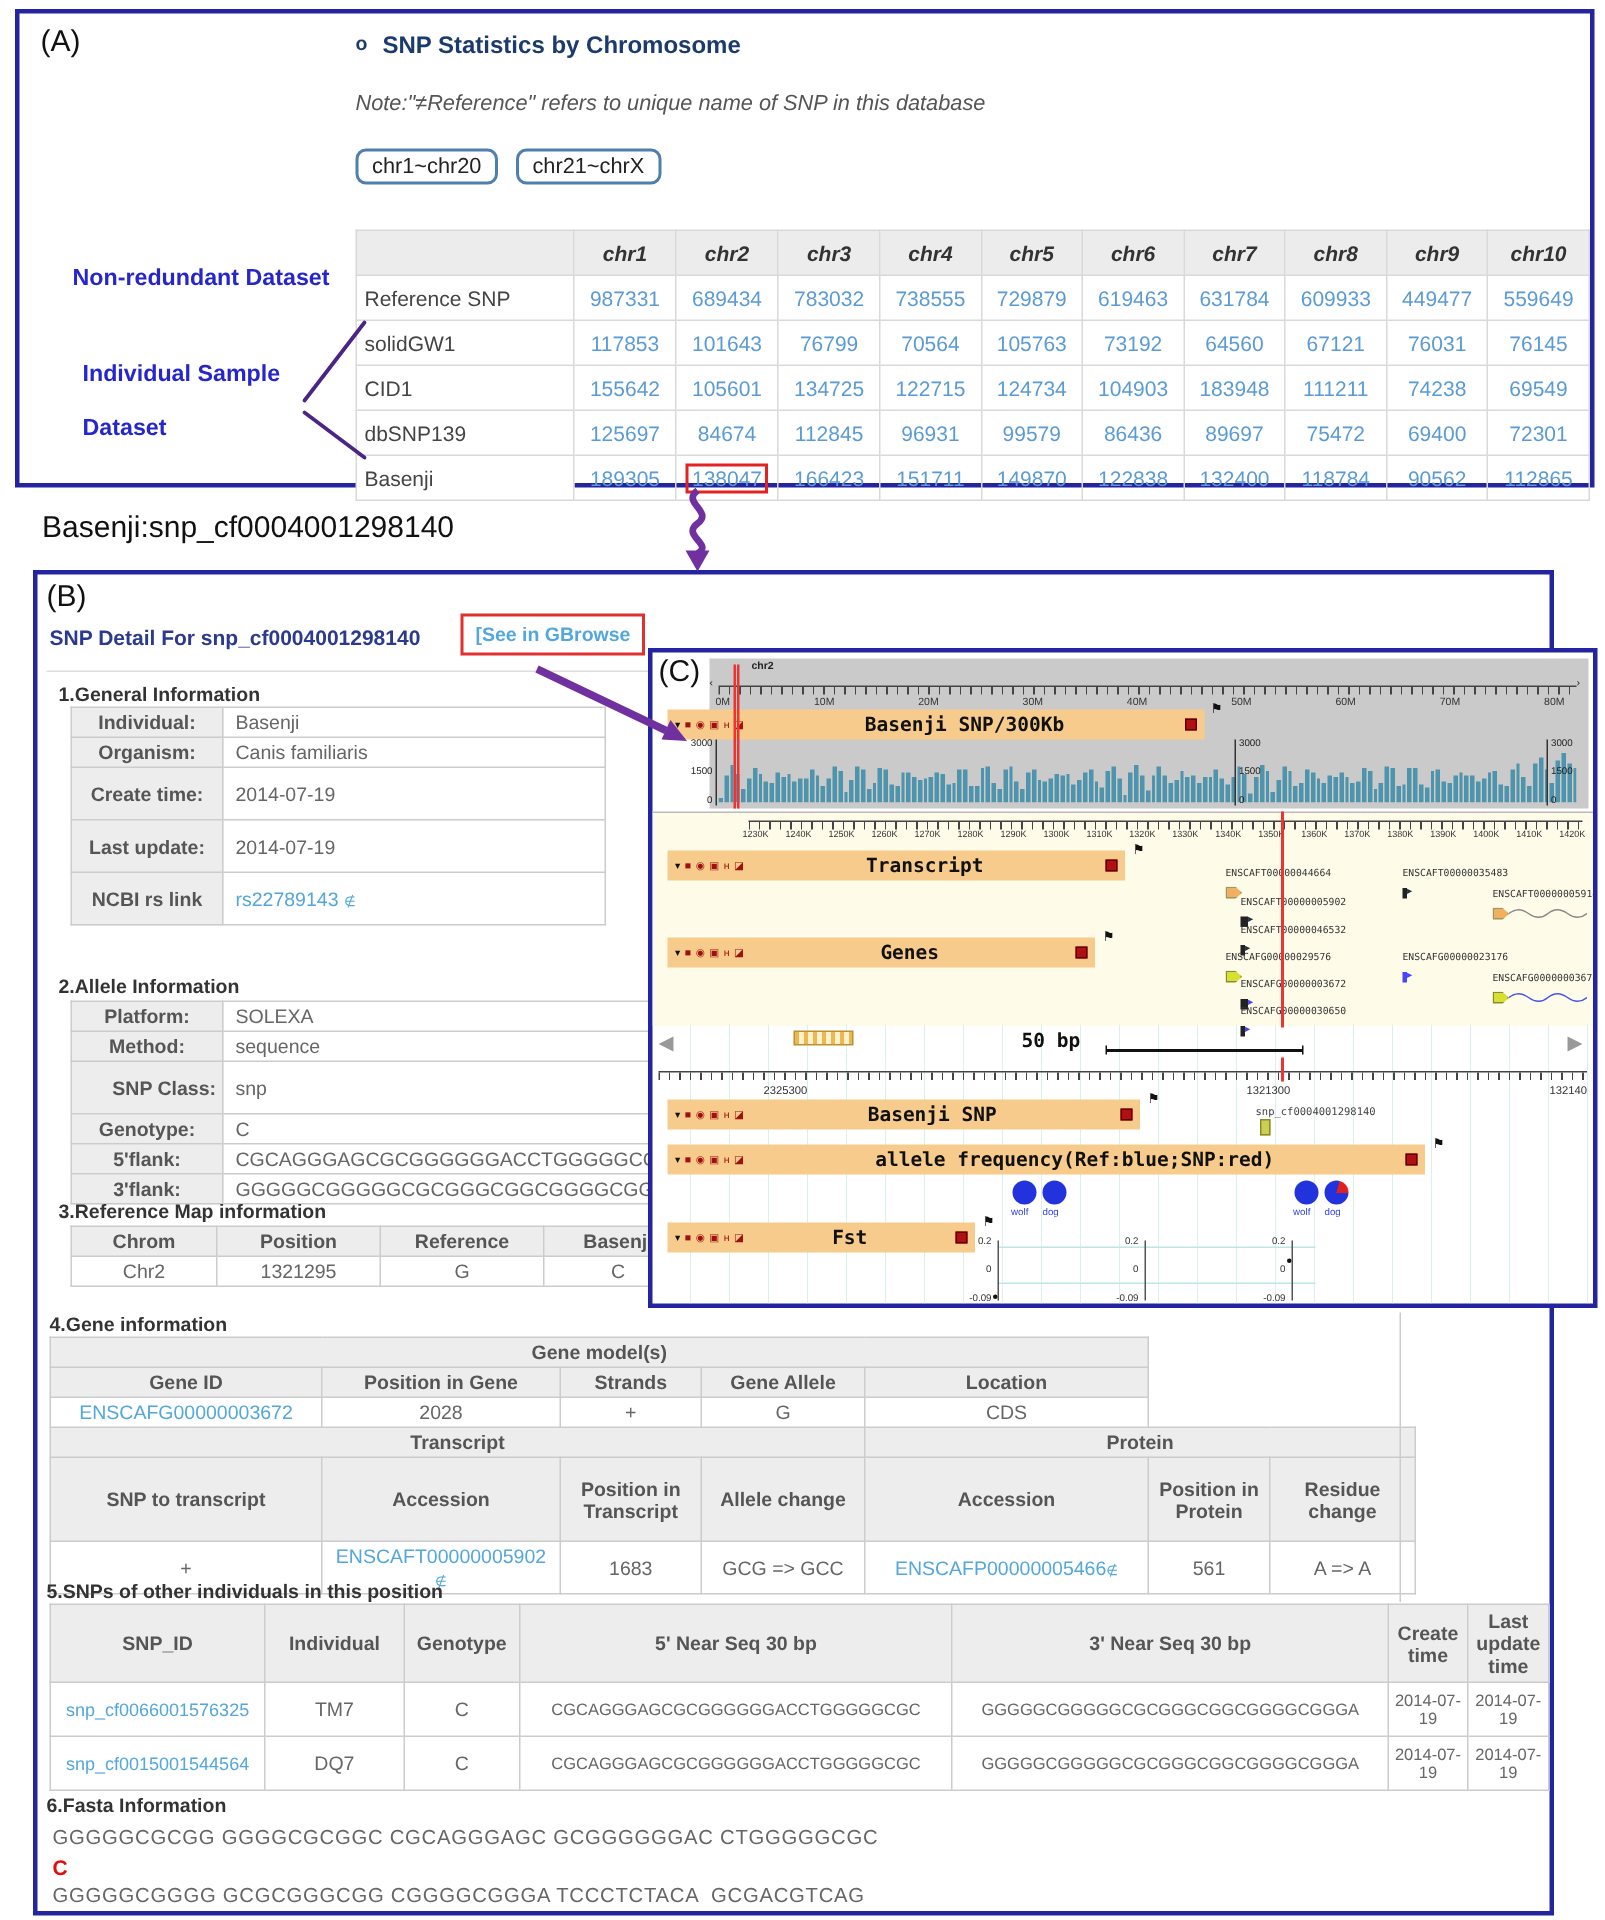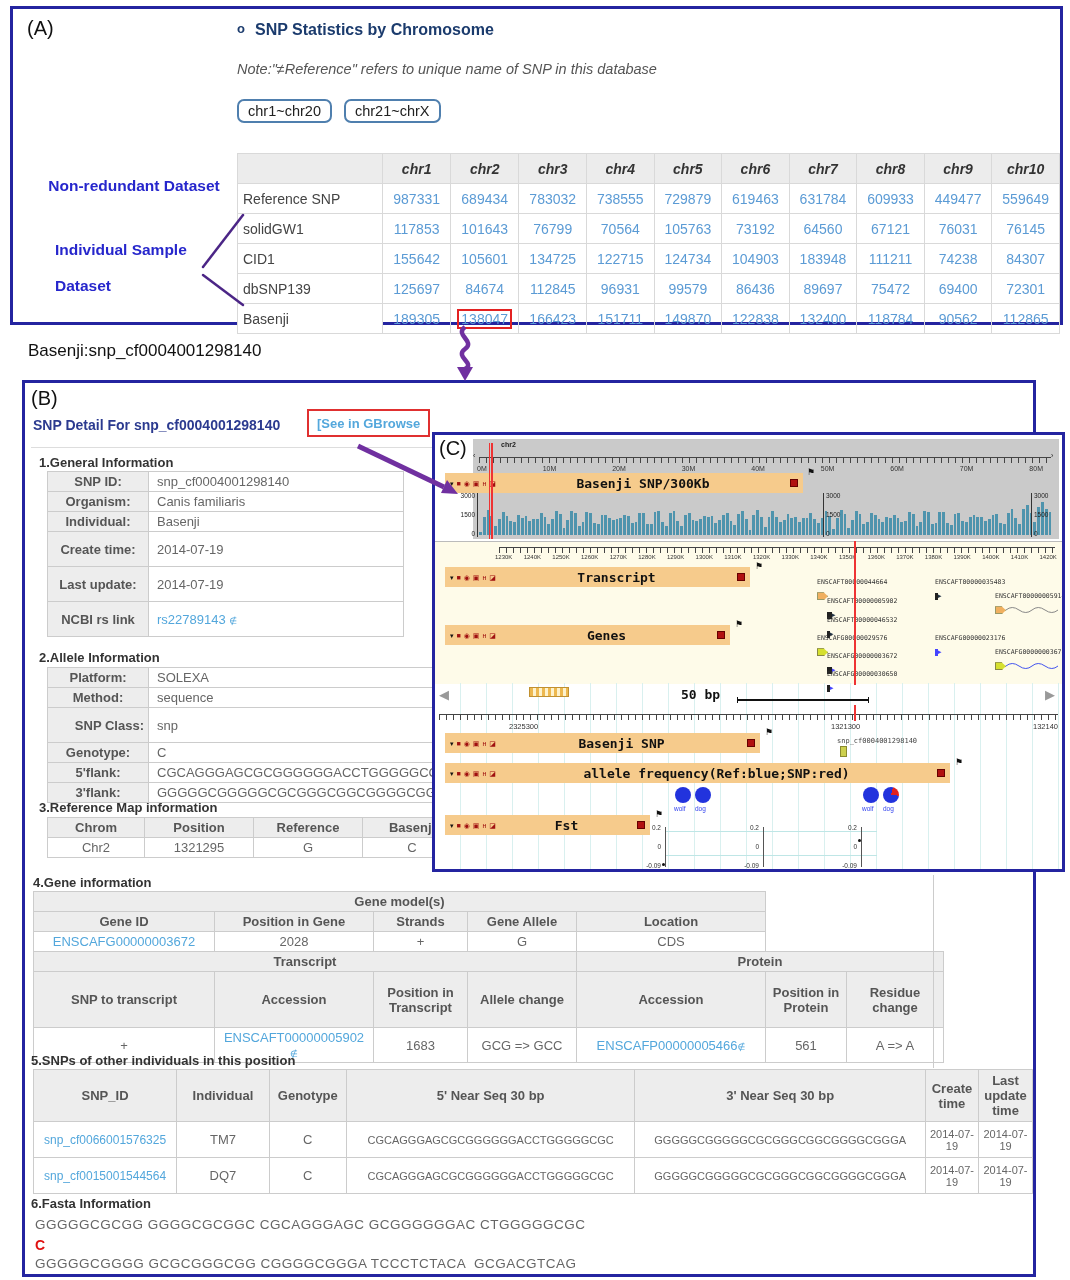--- a/index.html
+++ b/index.html
@@ -18,21 +18,21 @@
     font-size:14.5px;color:#222;font-family:"Liberation Sans",sans-serif;cursor:pointer;}
   #statsTable{position:absolute;left:224px;top:144px;border-collapse:collapse;}
   #statsTable th,#statsTable td{border:1px solid #d9d9d9;font-size:14px;height:27px;}
   #statsTable th{background:#ececec;font-style:italic;color:#333;width:67px;font-weight:bold;}
   #statsTable th.corner{width:148px;}
   #statsTable td.rowlabel{color:#444;text-align:left;padding-left:5px;width:148px;background:#fff;}
   #statsTable td.num{color:#5b9bd5;text-align:center;width:67px;}
   .hl{border:2px solid #e32222;padding:0 2px;display:inline-block;}
   .side-label{position:absolute;font-weight:bold;color:#2626cc;font-size:15.5px;}
   
-  #connTitle{position:absolute;left:28px;top:341px;font-size:17px;color:#111;z-index:5;}
+  #connTitle{position:absolute;left:28px;top:341px;font-size:20px;color:#111;z-index:5;}
   .arrow-svg{position:absolute;z-index:40;}
   
   .b-abs{position:absolute;}
   #bTitle{left:8px;top:34px;font-weight:bold;font-size:14px;color:#2b3a8f;}
   #gbrowseBox{left:282px;top:26px;border:2px solid #e03030;padding:3px 8px;}
   #gbrowseBox span{font-size:13px;font-weight:bold;color:#53a7dc;}
   .b-hr{left:6px;top:64px;width:988px;height:1px;background:#ddd;}
   .sec-head{font-weight:bold;font-size:13px;color:#333;}
   table.kv{border-collapse:collapse;}
   table.kv td{border:1px solid #ccc;font-size:13px;}
@@ -164,21 +164,21 @@
           <td class="rowlabel">CID1</td>
           <td class="num">155642</td>
           <td class="num">105601</td>
           <td class="num">134725</td>
           <td class="num">122715</td>
           <td class="num">124734</td>
           <td class="num">104903</td>
           <td class="num">183948</td>
           <td class="num">111211</td>
           <td class="num">74238</td>
-          <td class="num">84307</td>
+          <td class="num">69549</td>
         </tr>
         <tr>
           <td class="rowlabel">dbSNP139</td>
           <td class="num">125697</td>
           <td class="num">84674</td>
           <td class="num">112845</td>
           <td class="num">96931</td>
           <td class="num">99579</td>
           <td class="num">86436</td>
           <td class="num">89697</td>
@@ -220,31 +220,27 @@
   <div class="plabel" style="left:6px;top:4px;">(B)</div>
   <div class="b-abs" id="bTitle">SNP Detail For snp_cf0004001298140</div>
   <div class="b-abs" id="gbrowseBox">
     <span>[See in GBrowse</span>
   </div>
   <div class="b-abs b-hr"></div>
 
   <div class="b-abs sec-head" style="left:14px;top:72px;">1.General Information</div>
   <table class="kv b-abs" style="left:22px;top:88px;">
     <tbody>
-        <tr>
-          <td class="k">SNP ID:</td>
-          <td class="v">snp_cf0004001298140</td>
+    <tr>
+          <td class="k">Individual:</td>
+          <td class="v">Basenji</td>
         </tr>
     <tr>
           <td class="k">Organism:</td>
           <td class="v">Canis familiaris</td>
-        </tr>
-    <tr>
-          <td class="k">Individual:</td>
-          <td class="v">Basenji</td>
         </tr>
     <tr style="height:35px;">
           <td class="k" style="width:78px;">Create time:</td>
           <td class="v">2014-07-19</td>
         </tr>
     <tr style="height:35px;">
           <td class="k" style="width:78px;">Last update:</td>
           <td class="v">2014-07-19</td>
         </tr>
     <tr style="height:35px;">

